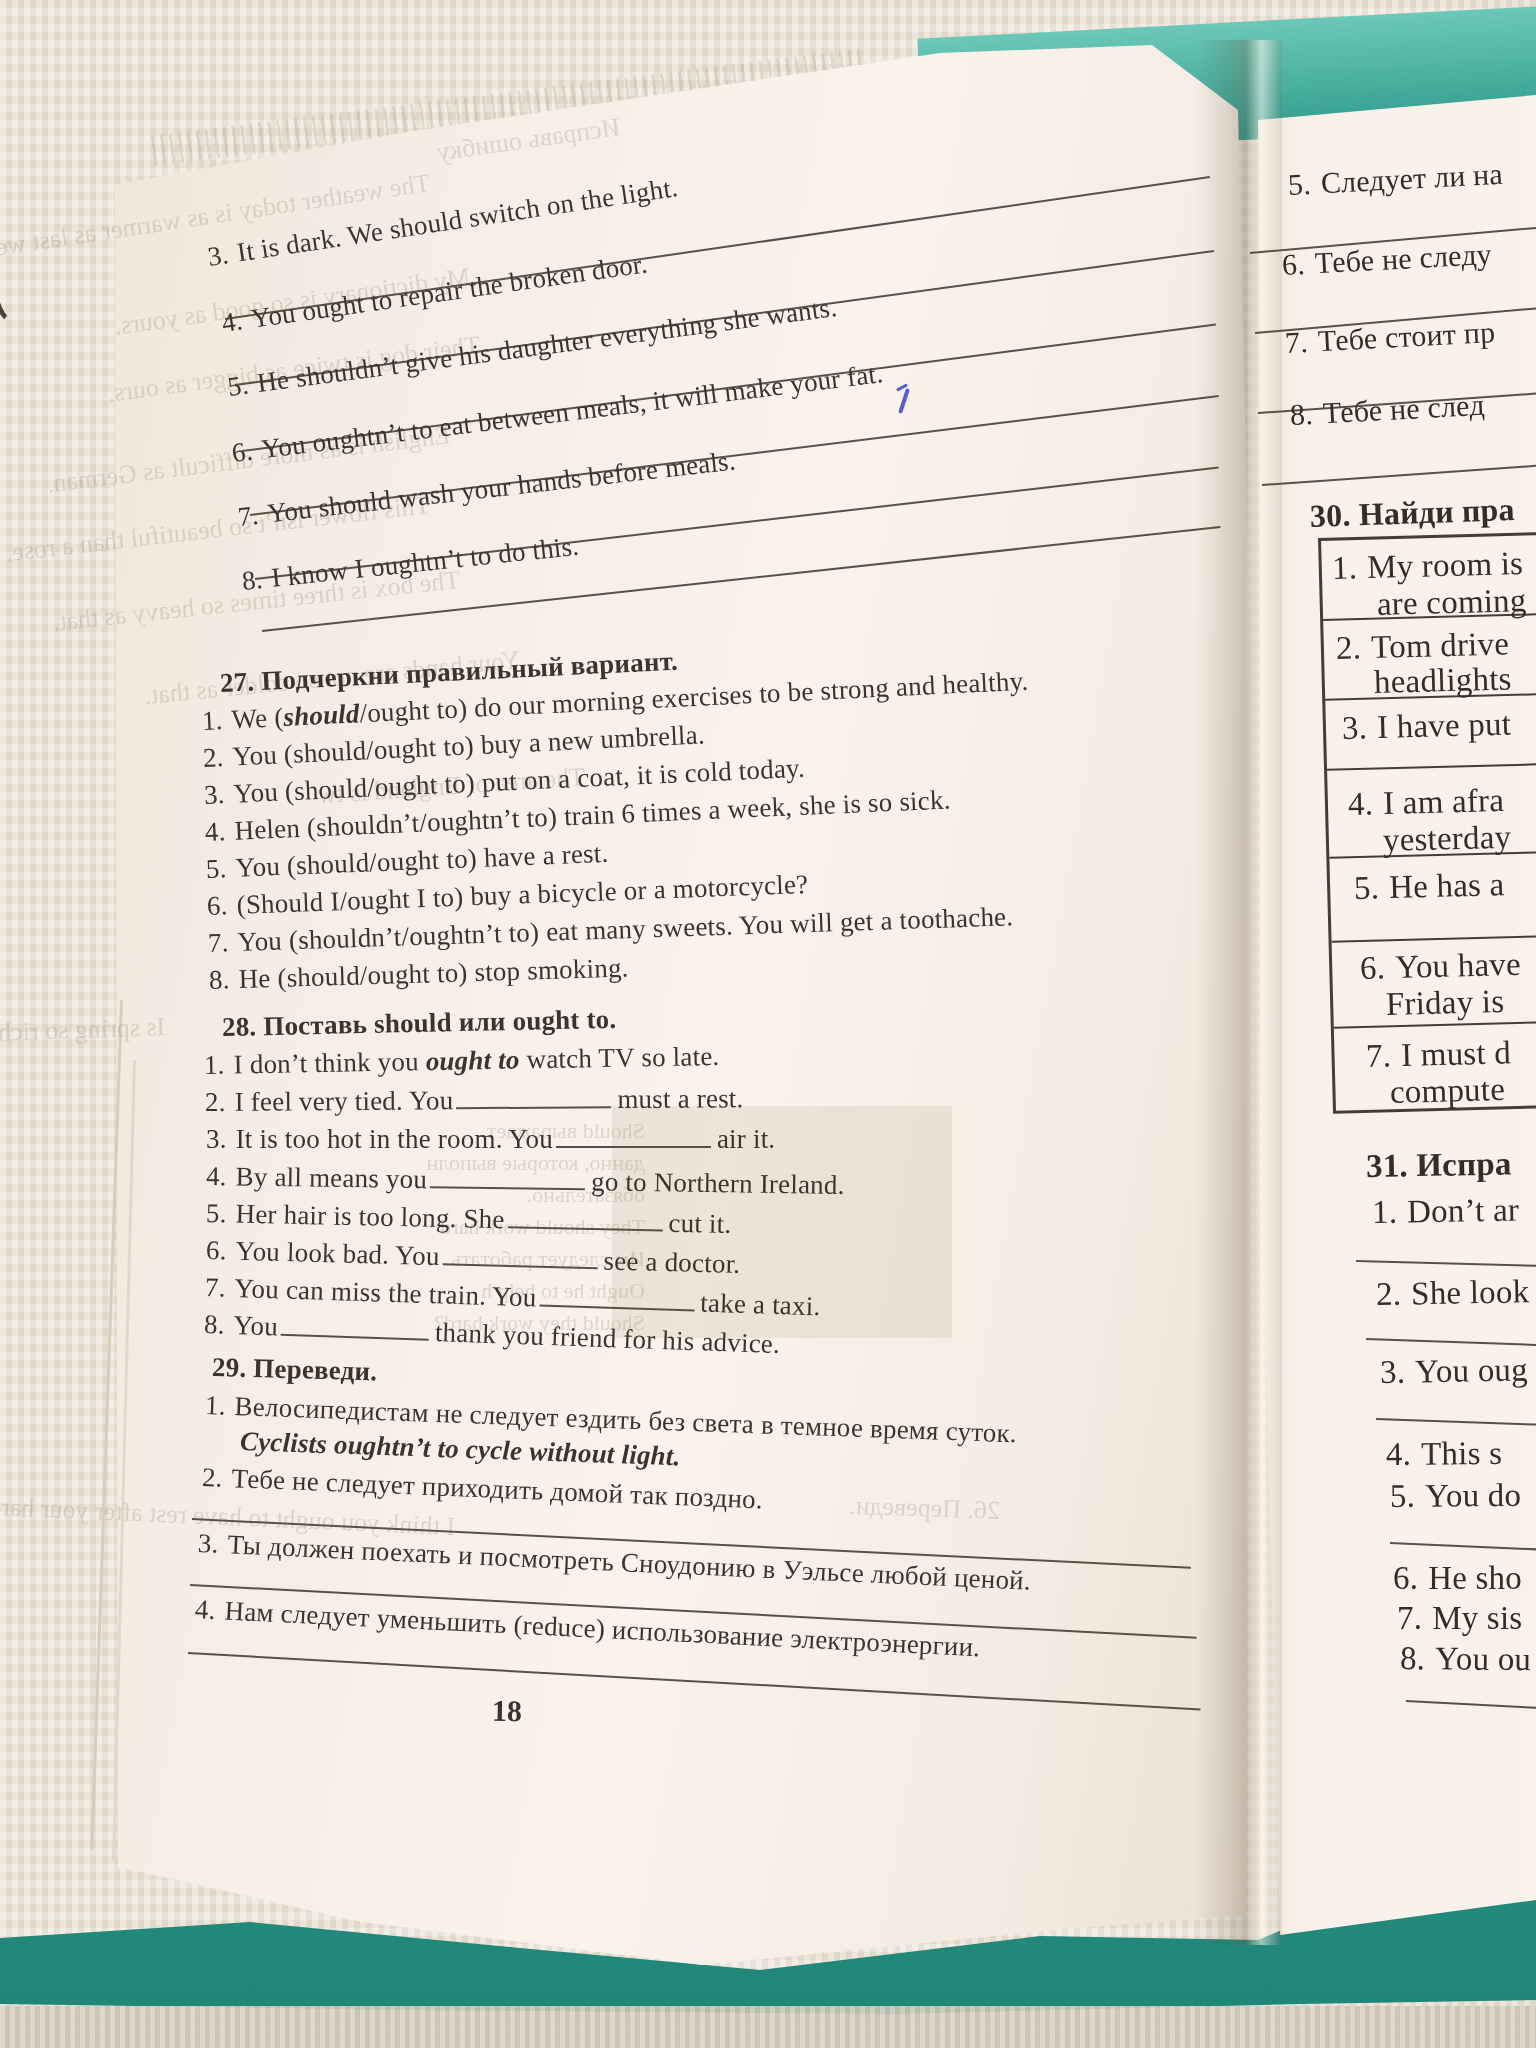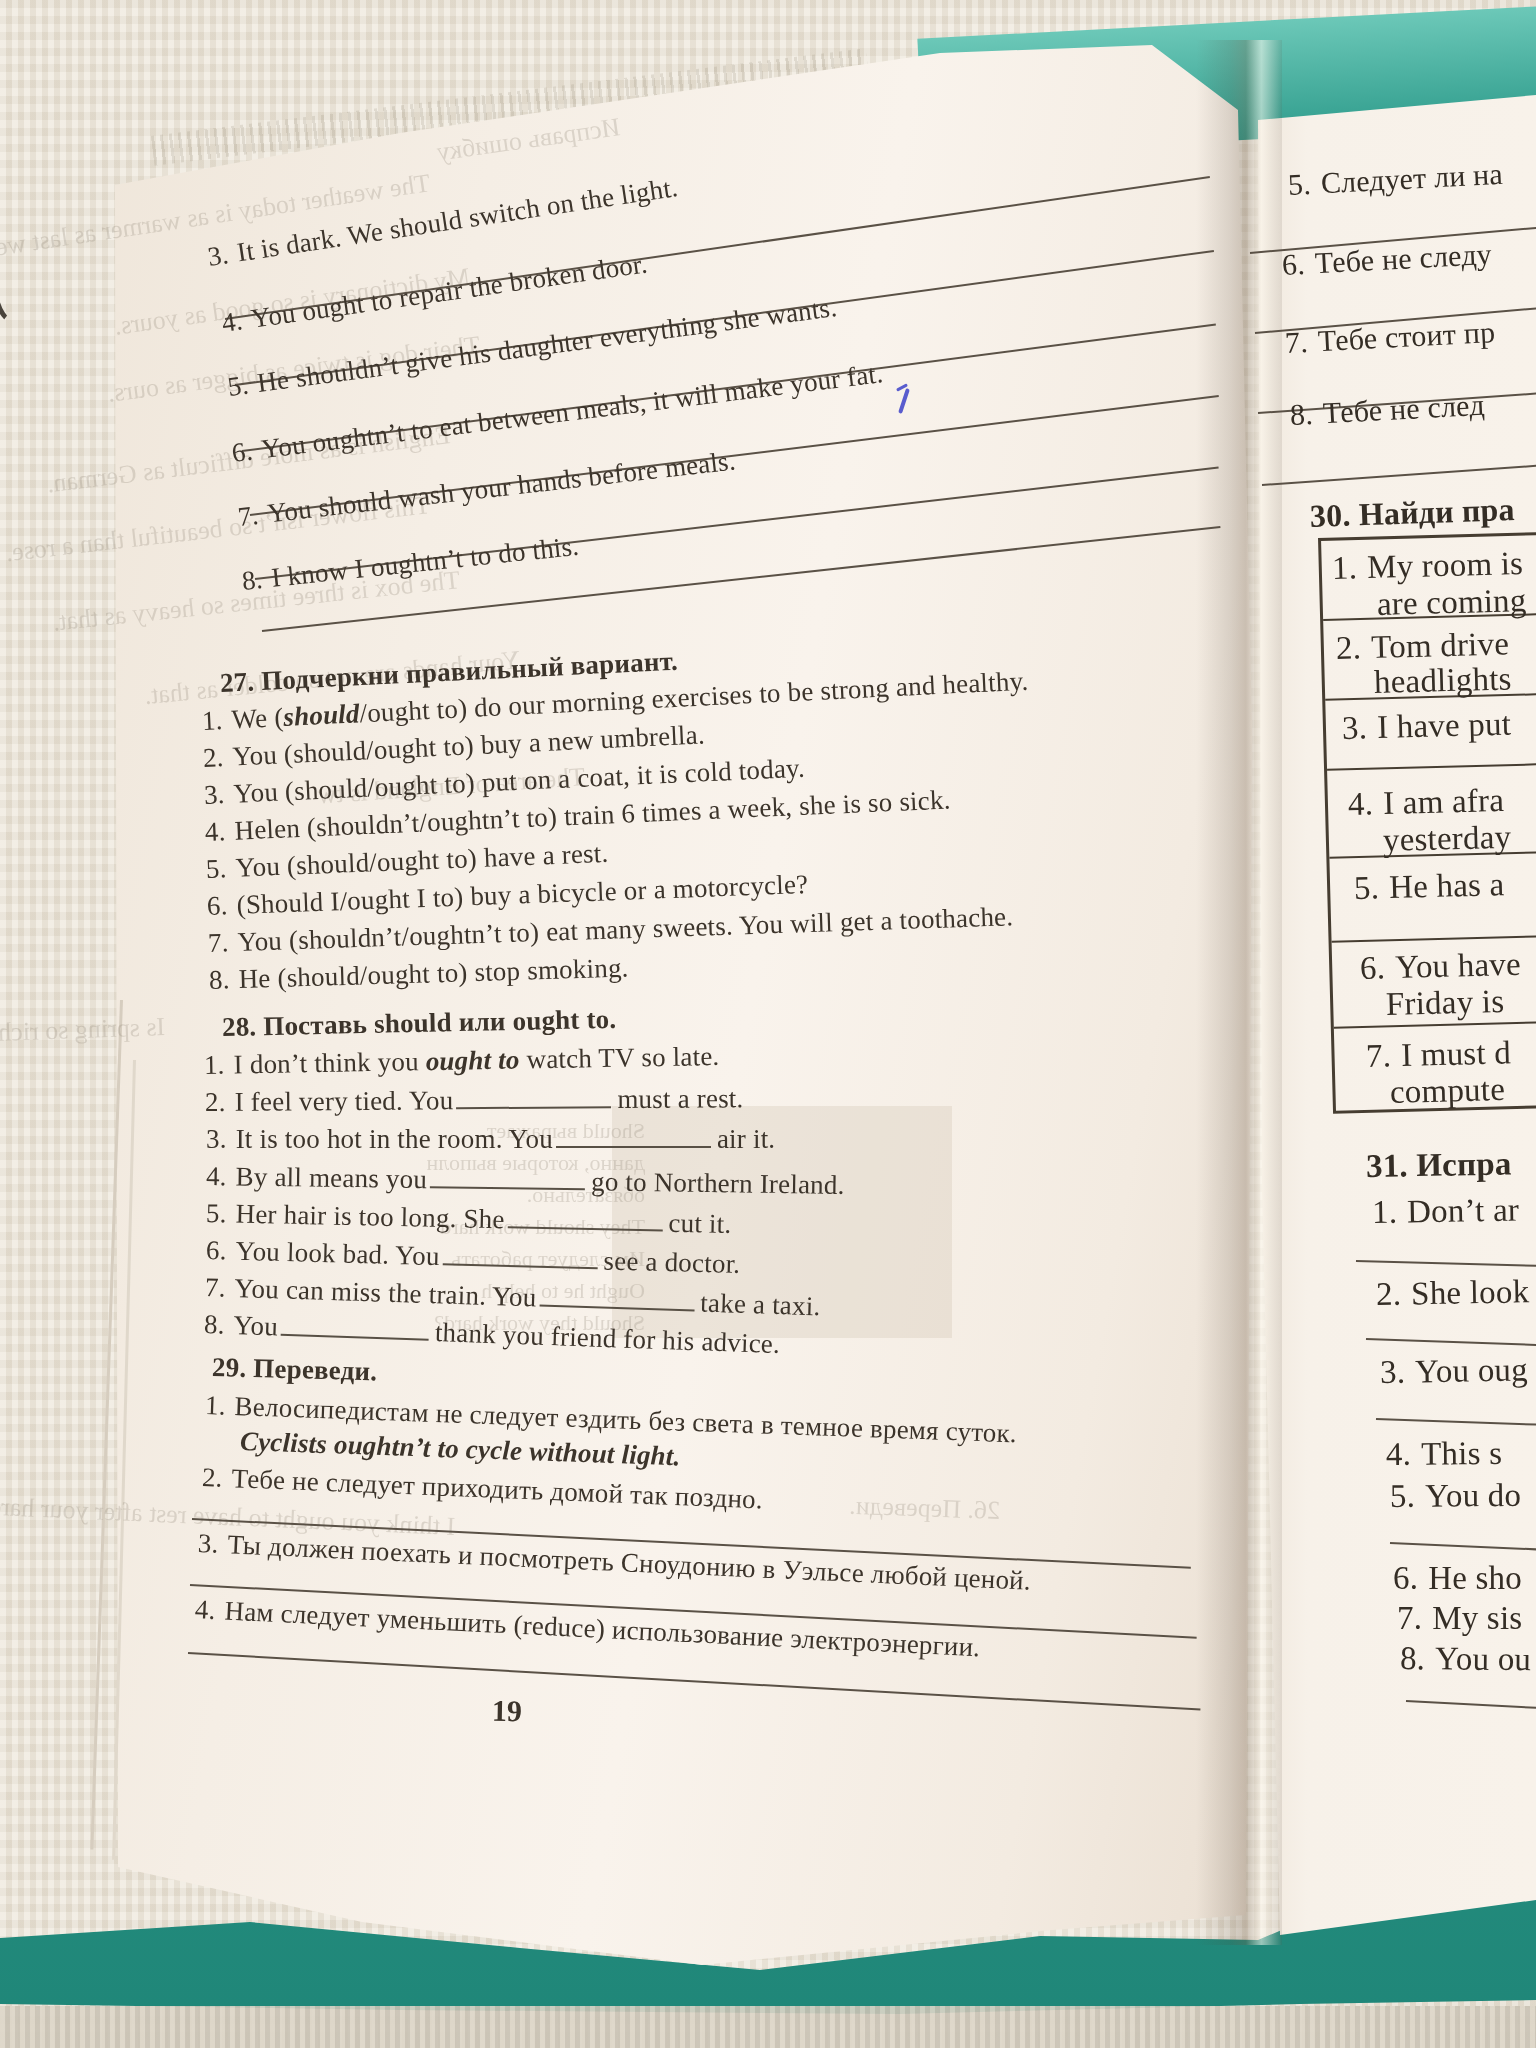--- a/index.html
+++ b/index.html
@@ -129,21 +129,21 @@
   <div class="row hdr" style="left:212px;top:1352px;transform:rotate(1.5deg);">29. Переведи.</div>
   <div class="row" style="left:205px;top:1390px;transform:rotate(2deg);"><span class="num">1.</span><span>Велосипедистам не следует ездить без света в темное время суток.</span></div>
   <div class="row ans-italic" style="left:240px;top:1426px;transform:rotate(2deg);">Cyclists oughtn’t to cycle without light.</div>
   <div class="row" style="left:202px;top:1462px;transform:rotate(2.3deg);"><span class="num">2.</span><span>Тебе не следует приходить домой так поздно.</span></div>
   <div class="wline" style="left:192px;top:1518px;width:1000px;transform:rotate(2.8deg);"></div>
   <div class="row" style="left:198px;top:1528px;transform:rotate(2.6deg);"><span class="num">3.</span><span>Ты должен поехать и посмотреть Сноудонию в Уэльсе любой ценой.</span></div>
   <div class="wline" style="left:190px;top:1584px;width:1008px;transform:rotate(3deg);"></div>
   <div class="row" style="left:195px;top:1594px;transform:rotate(2.8deg);"><span class="num">4.</span><span>Нам следует уменьшить (reduce) использование электроэнергии.</span></div>
   <div class="wline" style="left:188px;top:1652px;width:1014px;transform:rotate(3.2deg);"></div>
 
-  <div class="pgnum" style="left:492px;top:1694px;transform:rotate(1deg);">19</div>
+  <div class="pgnum" style="left:492px;top:1694px;transform:rotate(1deg);">18</div>
 
   <div class="row rp" style="left:1288px;top:168px;font-size:30px;transform:rotate(-3deg);"><span class="num">5.</span><span>Следует ли на</span></div>
   <div class="wline" style="left:1250px;top:252px;width:290px;transform:rotate(-5deg);"></div>
   <div class="row rp" style="left:1282px;top:248px;font-size:30px;transform:rotate(-3deg);"><span class="num">6.</span><span>Тебе не следу</span></div>
   <div class="wline" style="left:1255px;top:332px;width:285px;transform:rotate(-5deg);"></div>
   <div class="row rp" style="left:1285px;top:326px;font-size:30px;transform:rotate(-3deg);"><span class="num">7.</span><span>Тебе стоит пр</span></div>
   <div class="wline" style="left:1258px;top:412px;width:280px;transform:rotate(-4deg);"></div>
   <div class="row rp" style="left:1290px;top:398px;font-size:30px;transform:rotate(-3deg);"><span class="num">8.</span><span>Тебе не след</span></div>
   <div class="wline" style="left:1262px;top:484px;width:275px;transform:rotate(-4deg);"></div>
 

